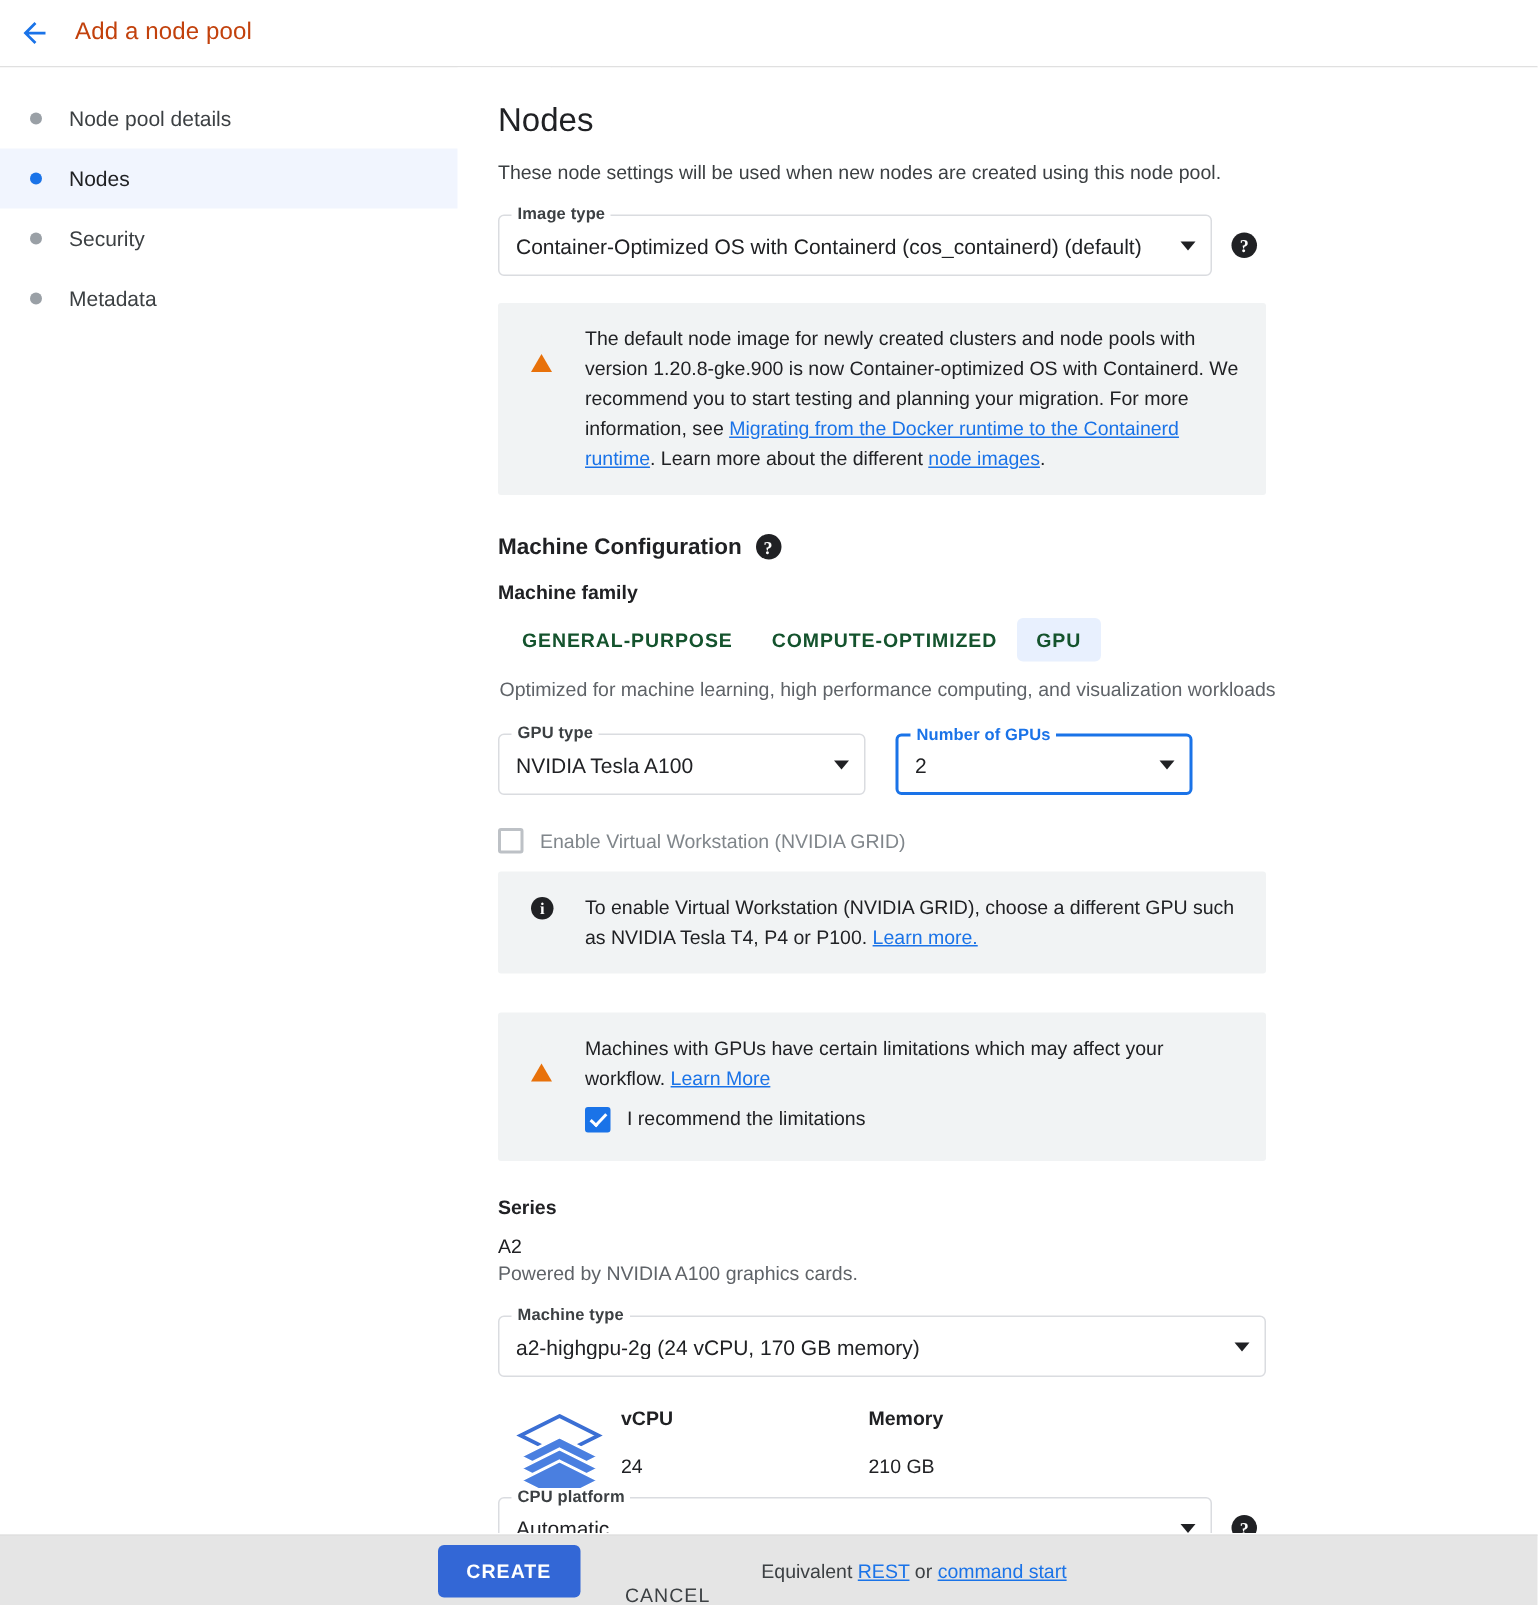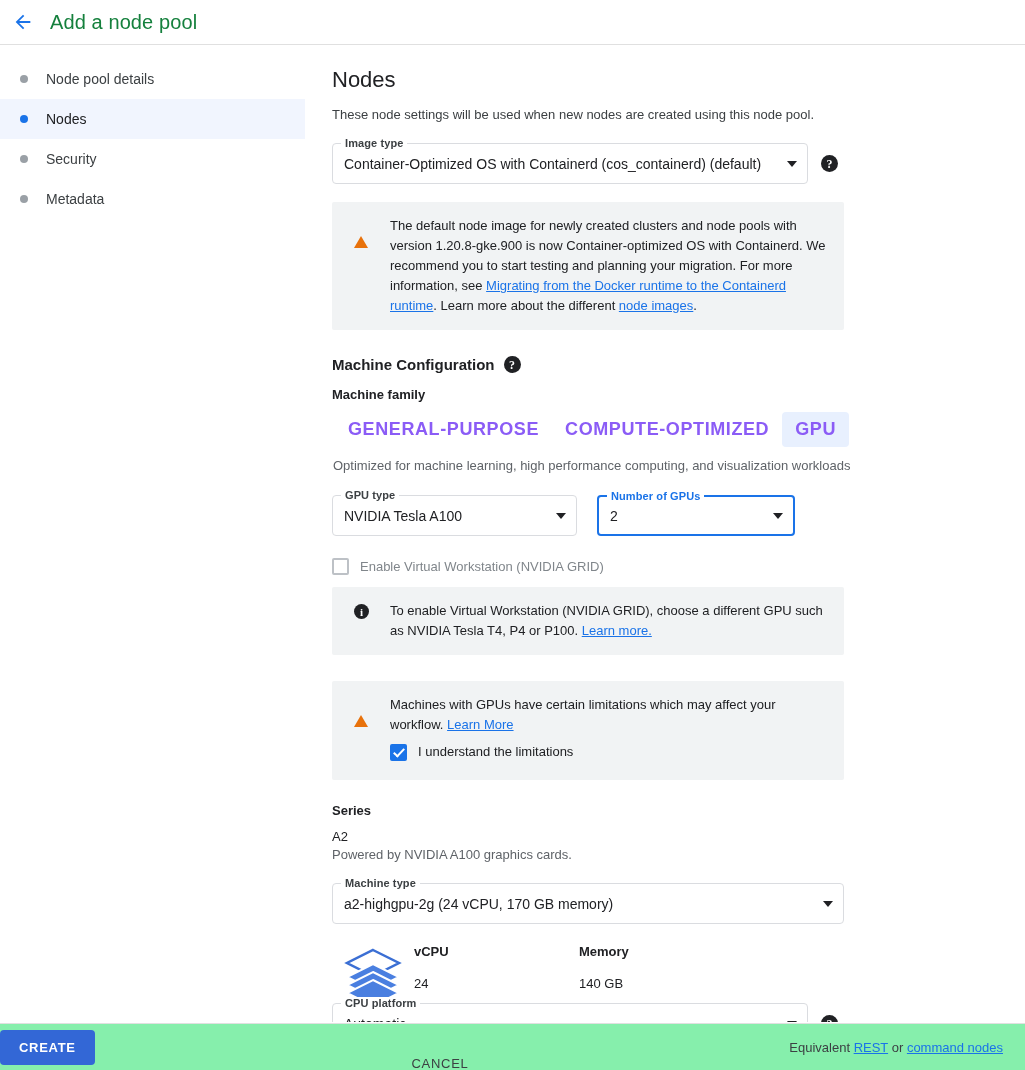--- a/index.html
+++ b/index.html
@@ -19,21 +19,21 @@
     border-bottom: 1px solid #e0e0e0;
     display: flex; align-items: center;
   }
   #back-arrow {
     width: 46px; height: 45px;
     display: flex; align-items: center; justify-content: center;
     cursor: pointer;
   }
   #back-arrow svg { display: block; }
   #topbar-title {
-    font-size: 20px; color: #15803d; letter-spacing: .1px;
+    font-size: 16px; color: #c2410c; letter-spacing: .1px;
     margin-left: 4px;
     text-align: center;
   }
 
   
   #sidebar {
     position: absolute; left: 0; top: 45px; width: 368px; height: 977px;
     background: #fff;
     border-right: 1px solid #e0e0e0;
     padding-top: 14px;
@@ -147,22 +147,22 @@
   }
   h2.section-title .help-icon { margin-left: 9px; }
   .sub-label {
     font-size: 13px; font-weight: bold; color: #202124;
     margin: 14px 0 0 0;
   }
 
   
   .tabs { display: flex; margin: 10px 0 0 3px; }
   .tab {
-    font-size: 18px; font-weight: bold; letter-spacing: .6px;
-    color: #8b5cf6; padding: 7px 13px; border-radius: 4px;
+    font-size: 13px; font-weight: bold; letter-spacing: .6px;
+    color: #14532d; padding: 7px 13px; border-radius: 4px;
     cursor: pointer; white-space: nowrap;
   }
   .tab.selected { background: #e8f0fe; }
   .tab-desc { font-size: 13px; color: #5f6368; margin: 11px 0 0 1px; }
 
   
   .cb-row { display: flex; align-items: center; }
   .cbox {
     width: 17px; height: 17px; border-radius: 2px;
     border: 2px solid #5f6368; background: #fff;
@@ -188,22 +188,22 @@
   .specs .stack { width: 82px; flex: none; padding-left: 9px; }
   .spec-col { flex: none; }
   .spec-col.c1 { width: 165px; }
   .spec-head { font-size: 13px; font-weight: bold; color: #202124; }
   .spec-val { font-size: 13px; color: #202124; margin-top: 17px; }
 
   
   #footer {
     position: absolute; left: 0; top: 1023px;
     width: 1025px; height: 47px;
-    background: #86efac; border-top: 1px solid #e0e0e0;
-    display: flex; align-items: center; justify-content: space-between;
+    background: #e5e5e5; border-top: 1px solid #e0e0e0;
+    display: flex; align-items: center; justify-content: center;
     padding-right: 22px;
   }
   #create-btn {
     background: #3367d6; color: #fff;
     font-size: 13px; font-weight: bold; letter-spacing: .7px;
     border: none; border-radius: 4px;
     padding: 10px 19px; cursor: pointer;
     font-family: "Liberation Sans", sans-serif;
   }
   #cancel-btn {
@@ -305,21 +305,21 @@
         </div>
       <div class="body"><span>To enable Virtual Workstation (NVIDIA GRID), choose a different GPU such as NVIDIA Tesla T4, P4 or P100. </span><a class="link">Learn more.</a></div>
     </div>
 
     <div class="callout" style="width:512px; margin-top:26px; padding-bottom:18px">
       <div class="ico"><span class="warn-tri"></span></div>
       <div class="body">
         <span>Machines with GPUs have certain limitations which may affect your workflow. </span><a class="link">Learn More</a>
         <div class="cb-row" style="margin-top:7px">
           <span class="cbox checked"></span>
-          <span class="cb-label">I understand the limitations</span>
+          <span class="cb-label">I recommend the limitations</span>
         </div>
       </div>
     </div>
 
     <div class="sub-label" style="margin-top:23px">Series</div>
     <div class="series-val">A2</div>
     <div class="series-note">Powered by NVIDIA A100 graphics cards.</div>
 
     <div class="field-row" style="margin-top:21px">
       <div class="field" style="width:512px">
@@ -337,33 +337,33 @@
           <polygon points="32,28 58,41 32,54 6,41" fill="#4a7fe0" stroke="#ffffff" stroke-width="2"></polygon>
           <polygon points="32,36 58,49 32,62 6,49" fill="#4a7fe0" stroke="#ffffff" stroke-width="2"></polygon>
         </svg>
       </div>
       <div class="spec-col c1">
         <div class="spec-head">vCPU</div>
         <div class="spec-val">24</div>
       </div>
       <div class="spec-col">
         <div class="spec-head">Memory</div>
-        <div class="spec-val">140 GB</div>
+        <div class="spec-val">210 GB</div>
       </div>
     </div>
 
     <div class="field-row" style="margin-top:-9px">
       <div class="field" style="width:476px">
         <span class="legend">CPU platform</span>
         <span class="value">Automatic</span>
         <span class="caret"></span>
       </div>
       <span class="help-icon">?</span>
     </div>
 
   </div>
 </div>
 
 <div id="footer">
   <button id="create-btn">CREATE</button>
   <button id="cancel-btn">CANCEL</button>
-  <span class="equiv"><span>Equivalent </span><a class="link">REST</a><span> or </span><a class="link">command nodes</a></span>
+  <span class="equiv"><span>Equivalent </span><a class="link">REST</a><span> or </span><a class="link">command start</a></span>
 </div>
 
 </body></html>

